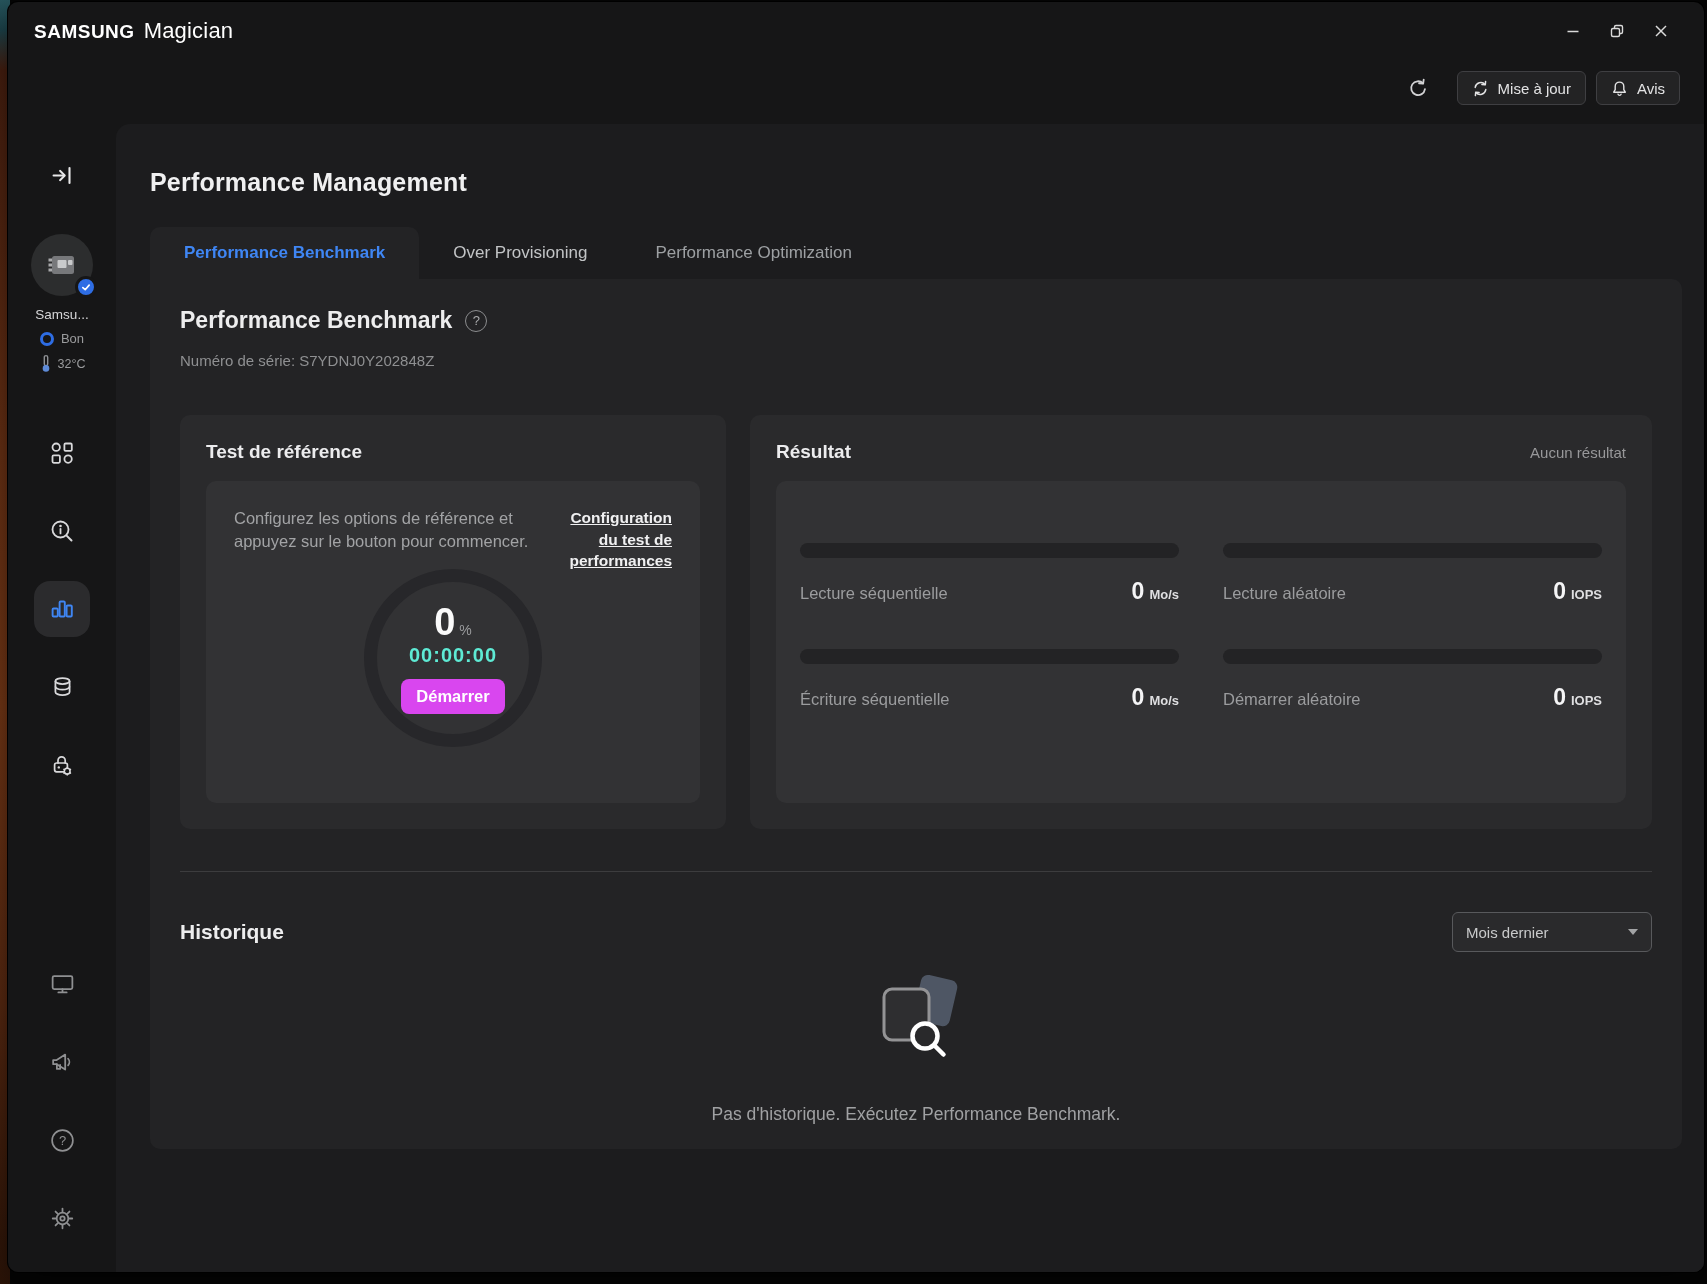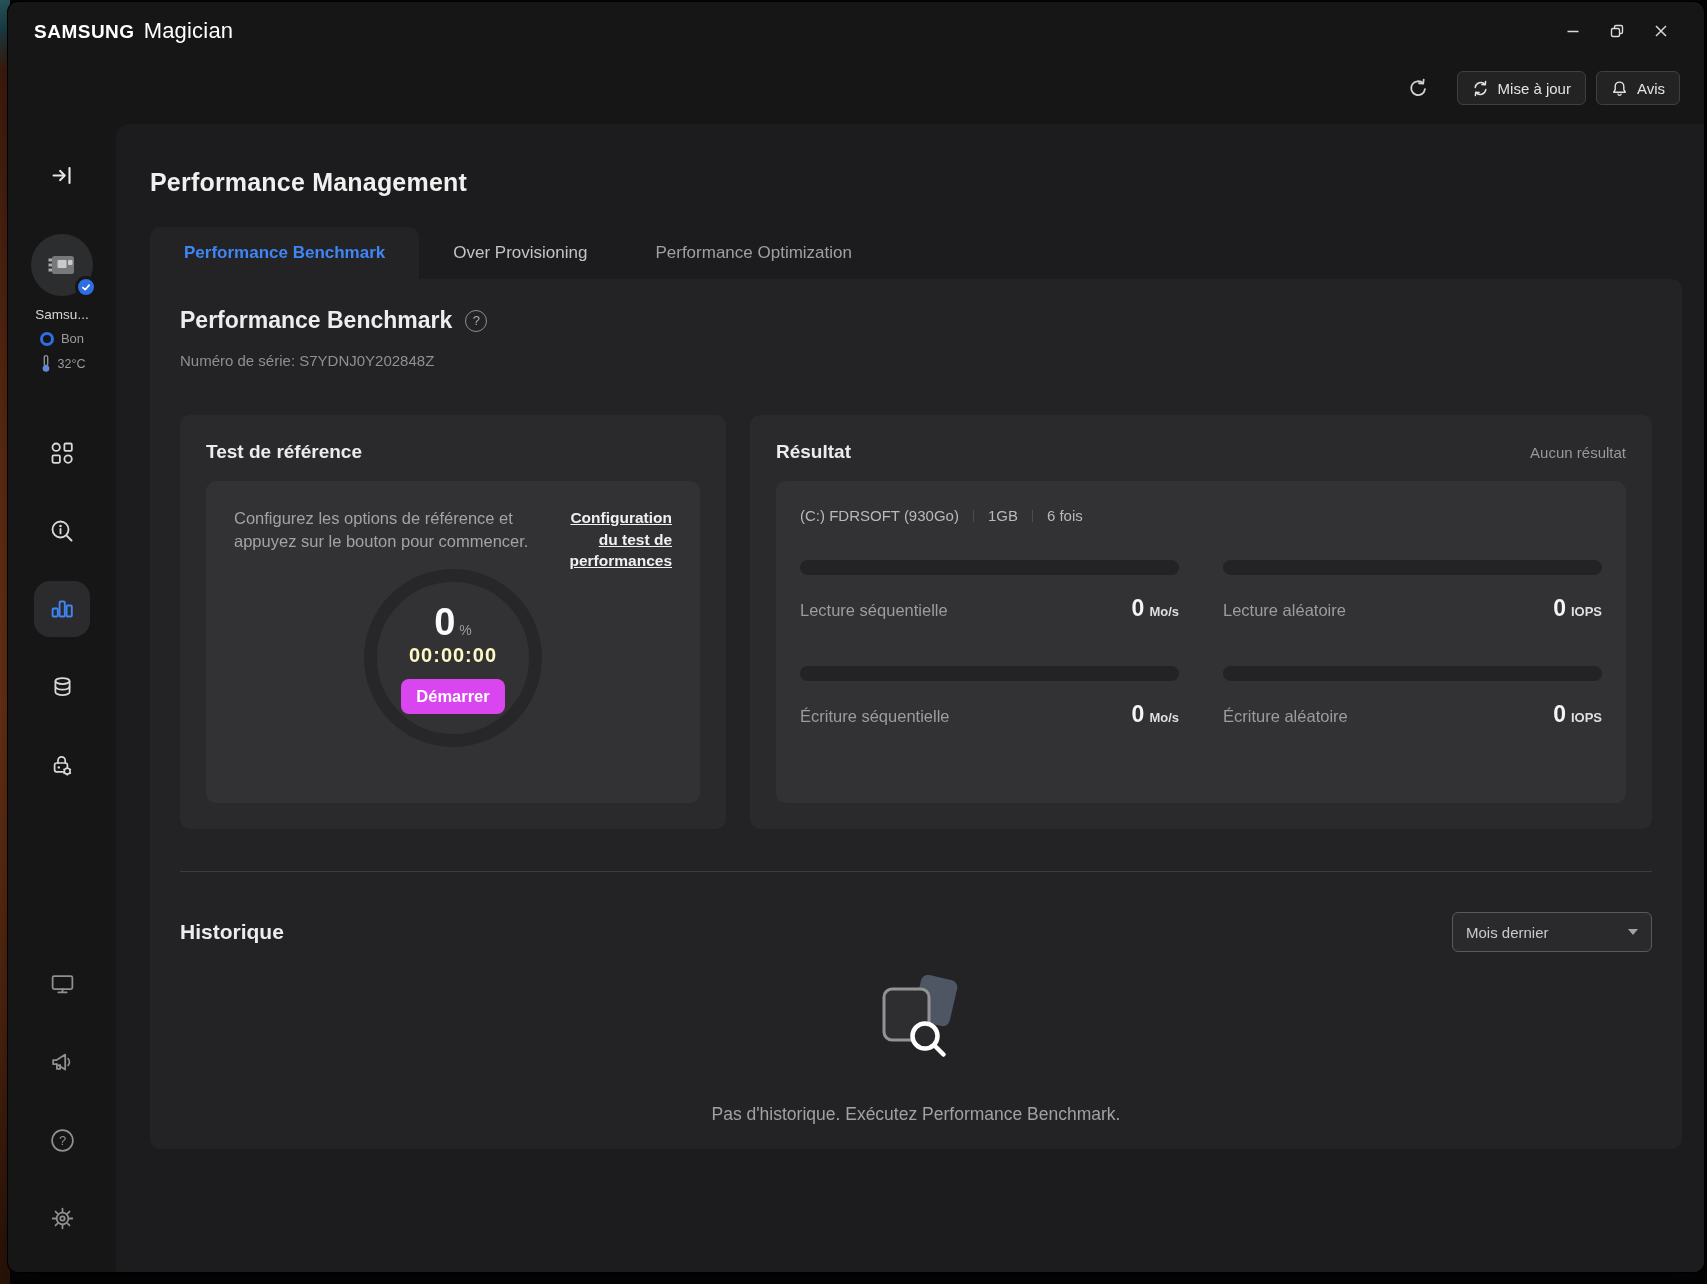--- a/index.html
+++ b/index.html
@@ -81,21 +81,21 @@
   .test-top { display:flex; gap:18px; }
   .instructions { width:300px; font-size:16.5px; line-height:1.42; color:#a2a3a5; }
   .config-link { flex:1; text-align:right; font-size:15.5px; font-weight:bold; color:#f0f0f1;
     text-decoration:underline; line-height:1.4; cursor:pointer; }
   .gauge-wrap { flex:1; display:flex; align-items:center; justify-content:center; margin-top:-34px; }
   .gauge { width:178px; height:178px; border-radius:50%; border:13px solid #27272a;
     display:flex; flex-direction:column; align-items:center; justify-content:center; }
   .pct-row { display:flex; align-items:baseline; gap:4px; }
   .pct-val { font-size:38px; font-weight:bold; color:#fafafa; }
   .pct-unit { font-size:14px; color:#9a9b9d; }
-  .elapsed { margin-top:0; font-size:20px; font-weight:600; color:#fef9c3; letter-spacing:1px; }
+  .elapsed { margin-top:0; font-size:20px; font-weight:600; color:#5eead4; letter-spacing:1px; }
   .start-btn { margin-top:12px; background:#d946ef; color:#fff; font-size:16.5px; font-weight:600;
     border:none; border-radius:8px; padding:8px 15px; cursor:pointer; }
 
   
   .inner-result { padding:26px 24px; }
   .drive-row { display:flex; align-items:center; gap:14px; font-size:15px; color:#b8b9bb; }
   .vsep { width:1px; height:12px; background:#4c4c4e; }
   .metrics { margin-top:36px; display:grid; grid-template-columns:1fr 1fr; column-gap:26px; row-gap:42px;gap:44px; }
   .track { height:15px; border-radius:8px; background:#232325; }
   .mrow { margin-top:20px; display:flex; align-items:baseline; justify-content:space-between; }
@@ -346,27 +346,20 @@
               </div>
             </div>
           </div>
 
           <div class="card card-result">
             <div class="card-head">
               <span class="card-title">Résultat</span>
               <span class="no-result">Aucun résultat</span>
             </div>
             <div class="inner inner-result">
-              <div class="drive-row">
-                <span>(C:) FDRSOFT (930Go)</span>
-                <span class="vsep"></span>
-                <span>1GB</span>
-                <span class="vsep"></span>
-                <span>6 fois</span>
-              </div>
               <div class="metrics">
                 <div class="metric">
                   <div class="track"></div>
                   <div class="mrow">
                     <span class="mlabel">Lecture séquentielle</span>
                     <span class="mval">
                       <span class="mnum">0</span>
                       <span class="munit">Mo/s</span>
                     </span>
                   </div>
@@ -387,21 +380,21 @@
                     <span class="mlabel">Écriture séquentielle</span>
                     <span class="mval">
                       <span class="mnum">0</span>
                       <span class="munit">Mo/s</span>
                     </span>
                   </div>
                 </div>
                 <div class="metric">
                   <div class="track"></div>
                   <div class="mrow">
-                    <span class="mlabel">Écriture aléatoire</span>
+                    <span class="mlabel">Démarrer aléatoire</span>
                     <span class="mval">
                       <span class="mnum">0</span>
                       <span class="munit">IOPS</span>
                     </span>
                   </div>
                 </div>
               </div>
             </div>
           </div>
         </div>

